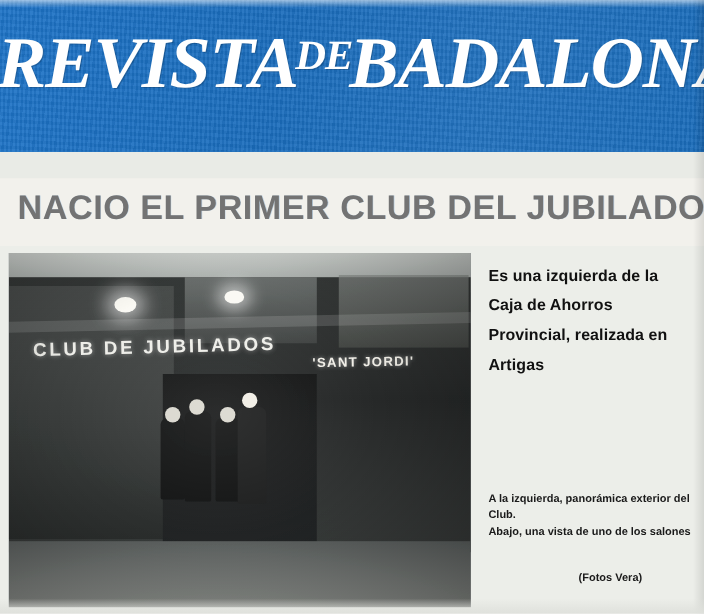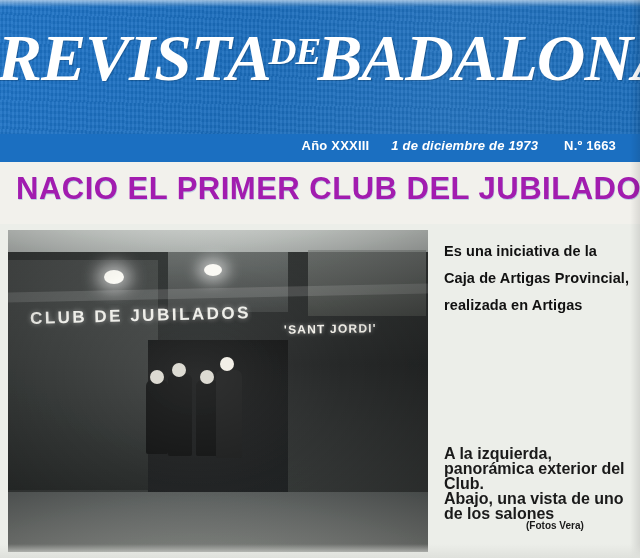--- a/index.html
+++ b/index.html
@@ -102,21 +102,21 @@
     top: 162px;
     width: 640px;
     height: 62px;
     background: #f2f1ec;
   }
   .headline {
     position: absolute;
     left: 16px;
     top: 9px;
     width: 610px;
-    color: #a21caf;
+    color: #737373;
     font-size: 31px;
     font-weight: bold;
     letter-spacing: 0.5px;
     white-space: nowrap;
     text-shadow: 0.5px 0.5px 0 rgba(27,111,193,0.25);
   }
 
   
   .lower {
     position: absolute;
@@ -238,21 +238,21 @@
     font-weight: bold;
     line-height: 27px;
     letter-spacing: 0.1px;
   }
   .captions {
     position: absolute;
     left: 444px;
     top: 222px;
     width: 188px;
     color: #1a1a1a;
-    font-size: 16px;
+    font-size: 10px;
     font-weight: bold;
     line-height: 15px;
   }
   .captions .cap2 { margin-top: 0; }
   .credit {
     position: absolute;
     left: 526px;
     top: 296px;
     width: 104px;
     text-align: left;
@@ -284,25 +284,20 @@
 
 <div id="page">
 
   <div class="masthead">
     <div class="grain"></div>
     <div class="title-wrap">
       <span class="title-main">REVISTA</span><span class="title-main title-de">DE</span><span class="title-main">BADALONA</span>
     </div>
   </div>
 
-  <div class="issue-bar">
-    <div class="issue-line">
-      <span class="issue-year">Año XXXIII</span><span class="issue-date">1 de diciembre de 1973</span><span class="issue-num">N.º 1663</span>
-    </div>
-  </div>
 
   <div class="headline-band">
     <div class="headline">NACIO EL PRIMER CLUB DEL JUBILADO</div>
   </div>
 
   <div class="lower">
 
     <div class="photo">
       <div class="ph-sky"></div>
       <div class="ph-facade"></div>
@@ -320,21 +315,21 @@
       <div class="ph-fig f2"></div>
       <div class="ph-fig f3"></div>
       <div class="ph-fig f4"></div>
       <div class="ph-head h1"></div>
       <div class="ph-head h2"></div>
       <div class="ph-head h3"></div>
       <div class="ph-head h4"></div>
       <div class="ph-vign"></div>
     </div>
 
-    <div class="deck">Es una iniciativa de la Caja de Artigas Provincial, realizada en Artigas</div>
+    <div class="deck">Es una izquierda de la Caja de Ahorros Provincial, realizada en Artigas</div>
 
     <div class="captions">
       <div class="cap1">A la izquierda, panorámica exterior del Club.</div>
       <div class="cap2">Abajo, una vista de uno de los salones</div>
     </div>
 
     <div class="credit">(Fotos Vera)</div>
   </div>
 
   <div class="edge-top"></div>

